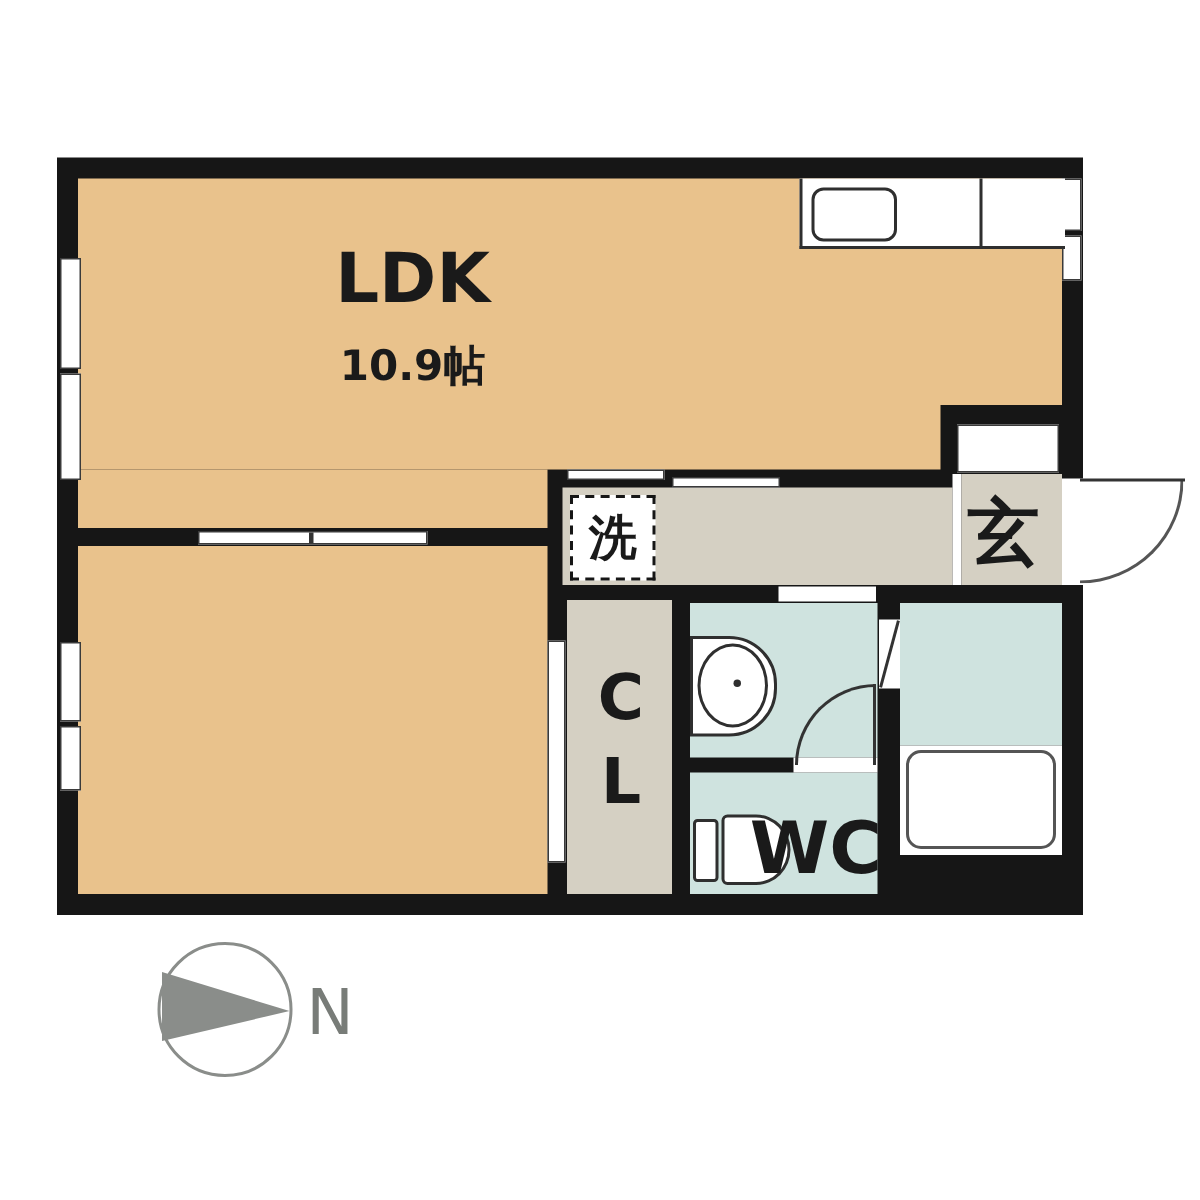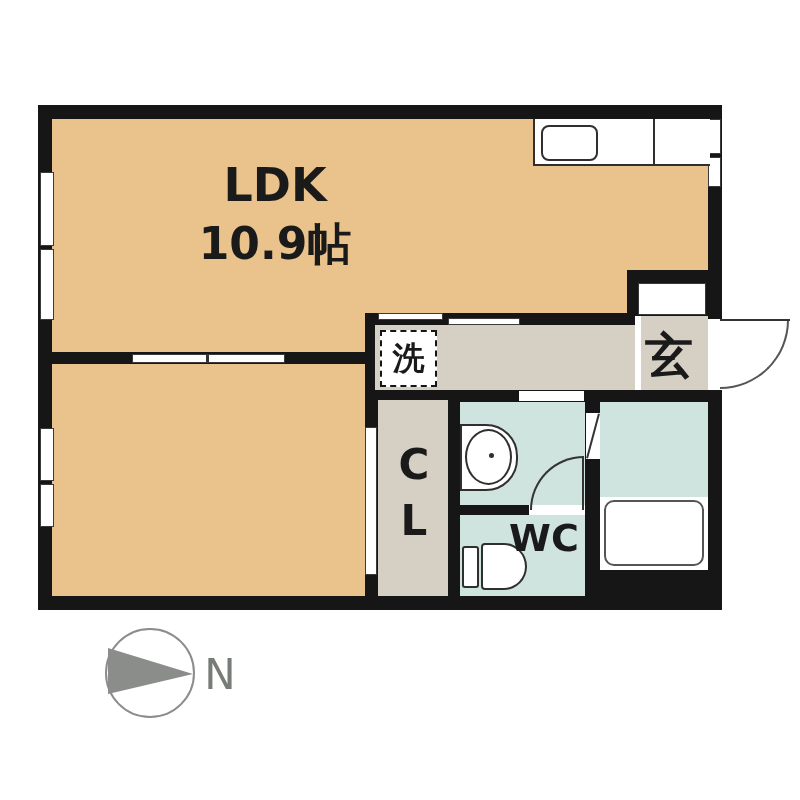--- a/index.html
+++ b/index.html
@@ -80,26 +80,26 @@
   <div class="abs" style="left:460px;top:424px;width:58px;height:67px;border:2px solid #2f2f2f;border-radius:0 32px 32px 0;background:#ffffff;"></div>
   <div class="abs" style="left:465px;top:429px;width:47px;height:56px;border:2px solid #2f2f2f;border-radius:50%;background:#ffffff;"></div>
   <div class="abs" style="left:489px;top:453px;width:5px;height:5px;border-radius:50%;background:#2f2f2f;"></div>
 
   <div class="abs fix" style="left:462px;top:546px;width:17px;height:42px;border-radius:3px;"></div>
   <div class="abs fix" style="left:481px;top:543px;width:46px;height:47px;border-radius:4px 50% 50% 4px;"></div>
 
   <div class="abs" style="left:604px;top:500px;width:100px;height:66px;border:2.5px solid #555;border-radius:10px;background:#ffffff;"></div>
 
   <div class="abs lbl" style="left:160px;top:160px;width:230px;height:50px;font-size:46px;">LDK</div>
-  <div class="abs lbl" style="left:150px;top:218px;width:250px;height:52px;font-size:44px;">10.9帖</div>
+  <div class="abs lbl" style="left:150px;top:218px;width:250px;height:52px;font-size:28px;">10.9帖</div>
   <div class="abs lbl" style="left:640px;top:328px;width:58px;height:54px;font-size:48px;">玄</div>
   <div class="abs lbl" style="left:380px;top:330px;width:57px;height:57px;font-size:32px;">洗</div>
   <div class="abs lbl" style="left:391px;top:442px;width:46px;height:46px;font-size:42px;">C</div>
   <div class="abs lbl" style="left:391px;top:498px;width:46px;height:46px;font-size:42px;">L</div>
-  <div class="abs lbl" style="left:498px;top:514px;width:92px;height:50px;font-size:38px;">WC</div>
+  <div class="abs lbl" style="left:498px;top:541px;width:92px;height:50px;font-size:48px;">WC</div>
 
   <div class="abs compass-circle" style="left:105px;top:628px;width:90px;height:90px;"></div>
   <svg class="abs" style="left:100px;top:625px;" width="110" height="100" viewBox="0 0 110 100">
     <polygon points="8,23 8,69 93,49" fill="#8a8d8a"></polygon>
   </svg>
   <div class="abs lbl n-letter" style="left:200px;top:652px;width:40px;height:46px;font-size:42px;">N</div>
 
 </div>
 
 </body></html>

